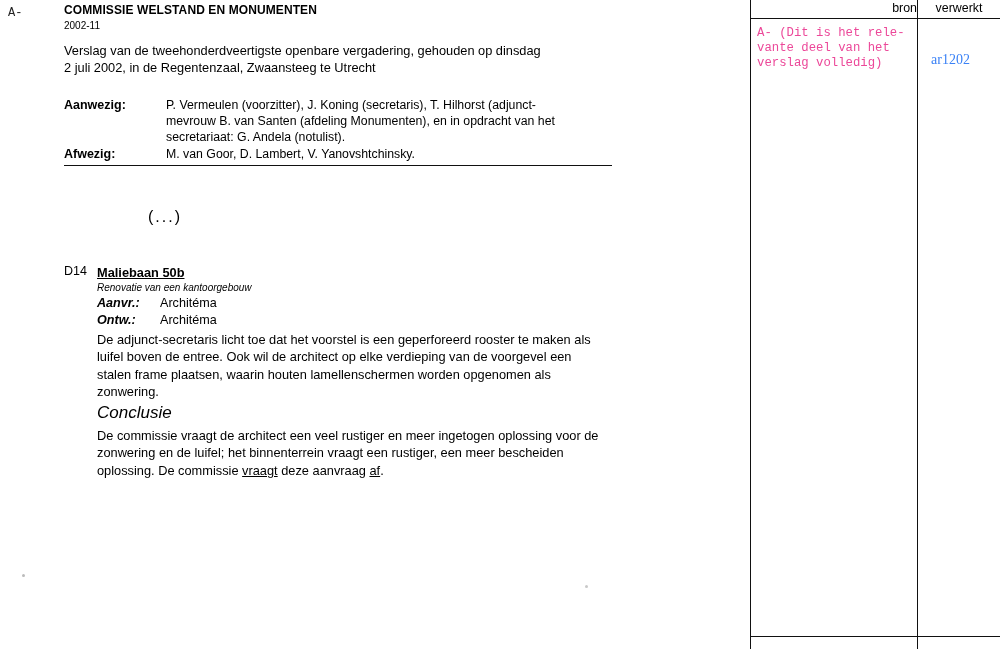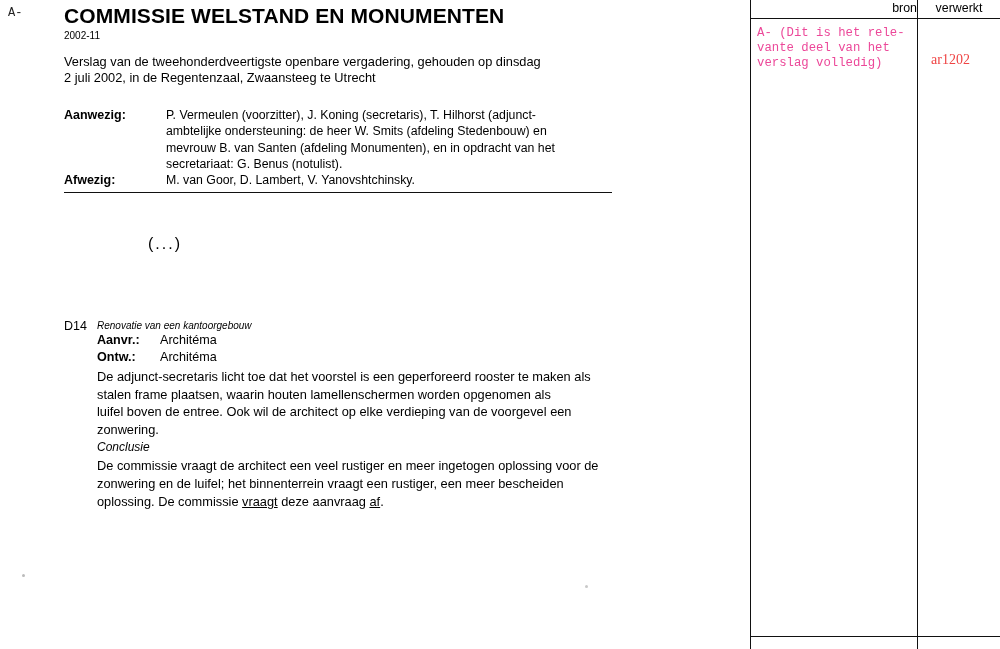--- a/index.html
+++ b/index.html
@@ -46,21 +46,21 @@
   }
 
   
   .doc {
     position: absolute;
     left: 64px;
     top: 4px;
     width: 560px;
   }
   .doc-title {
-    font-size: 21px;
+    font-size: 12px;
     font-weight: bold;
     letter-spacing: 0.1px;
     line-height: 1.15;
     margin: 0 0 2px 0;
   }
   .doc-number {
     font-size: 10px;
     line-height: 1.25;
     margin: 0 0 11px 0;
   }
@@ -98,21 +98,21 @@
 
   .ellipsis {
     margin-top: 42px;
     margin-left: 84px;
     font-size: 16px;
     letter-spacing: 2px;
   }
 
   
   .item {
-    margin-top: 66px;
+    margin-top: 38px;
     position: relative;
   }
   .item-code {
     position: absolute;
     left: 0px;
     top: 0px;
     font-size: 12.5px;
   }
   .item-body {
     margin-left: 33px;
@@ -131,31 +131,32 @@
   }
   .kv-row {
     display: flex;
     font-size: 12.6px;
     line-height: 1.35;
   }
   .kv-key {
     font-weight: bold;
     width: 63px;
     flex: 0 0 63px;
+    font-style: italic;
   }
   .kv-val { flex: 1 1 auto; }
 
   .para {
     margin-top: 2px;
     font-size: 12.8px;
     line-height: 1.37;
   }
   .sub-head {
     font-style: italic;
-    font-size: 12px;
+    font-size: 17px;
     margin-top: 1px;
   }
   .u { text-decoration: underline; }
 
   
   .side-table {
     position: absolute;
     left: 750px;
     top: 0px;
     width: 250px;
@@ -209,21 +210,21 @@
     font-size: 12.3px;
     line-height: 1.22;
     color: #ec4899;
   }
   .side-code {
     position: absolute;
     left: 180px;
     top: 52px;
     font-family: "Liberation Serif", serif;
     font-size: 14px;
-    color: #ef4444;
+    color: #3b82f6;
   }
 </style>
 </head>
 <body>
 
 <div class="left-margin-mark">A-</div>
 <div class="speck-a"></div>
 <div class="speck-b"></div>
 
 <div class="doc">
@@ -231,53 +232,53 @@
   <h1 class="doc-title">COMMISSIE WELSTAND EN MONUMENTEN</h1>
   <div class="doc-number">2002-11</div>
   <div class="doc-subtitle">Verslag van de tweehonderdveertigste openbare vergadering, gehouden op dinsdag</div>
   <div class="doc-subtitle">2 juli 2002, in de Regentenzaal, Zwaansteeg te Utrecht</div>
 
   <div class="attend-block">
     <div class="attend-row">
       <div class="attend-label">Aanwezig:</div>
       <div class="attend-value">
         <div>P. Vermeulen (voorzitter), J. Koning (secretaris), T. Hilhorst (adjunct-</div>
-        <div>ambtelijke ondersteuning: de heer W. Smits (afdeling Stedenbouw) en</div>
         <div>mevrouw B. van Santen (afdeling Monumenten),  en in opdracht van het</div>
-        <div>secretariaat: G. Benus (notulist).</div>
+        <div>secretariaat: G. Andela (notulist).</div>
       </div>
     </div>
     <div class="attend-row">
       <div class="attend-label">Afwezig:</div>
       <div class="attend-value">M. van Goor, D. Lambert, V. Yanovshtchinsky.</div>
     </div>
   </div>
 
   <hr class="rule">
 
   <div class="ellipsis">(...)</div>
 
   <div class="item">
     <div class="item-code">D14</div>
     <div class="item-body">
+      <div class="item-address">Maliebaan 50b</div>
       <div class="item-desc">Renovatie van een kantoorgebouw</div>
 
       <div class="kv-row">
         <div class="kv-key">Aanvr.:</div>
         <div class="kv-val">Architéma</div>
       </div>
       <div class="kv-row">
         <div class="kv-key">Ontw.:</div>
         <div class="kv-val">Architéma</div>
       </div>
 
       <div class="para">
         <div>De adjunct-secretaris licht toe dat het voorstel is een geperforeerd rooster te maken als</div>
+        <div>luifel boven de entree. Ook wil de architect op elke verdieping van de voorgevel een</div>
         <div>stalen frame plaatsen, waarin houten lamellenschermen worden opgenomen als</div>
-        <div>luifel boven de entree. Ook wil de architect op elke verdieping van de voorgevel een</div>
         <div>zonwering.</div>
       </div>
 
       <div class="sub-head">Conclusie</div>
 
       <div class="para">
         <div>De commissie vraagt de architect een veel rustiger en meer ingetogen oplossing voor de</div>
         <div>zonwering en de luifel; het binnenterrein vraagt een rustiger, een meer bescheiden</div>
         <div>
           <span>oplossing. De commissie </span><span class="u">vraagt</span><span> deze aanvraag </span><span class="u">af</span><span>.</span>

